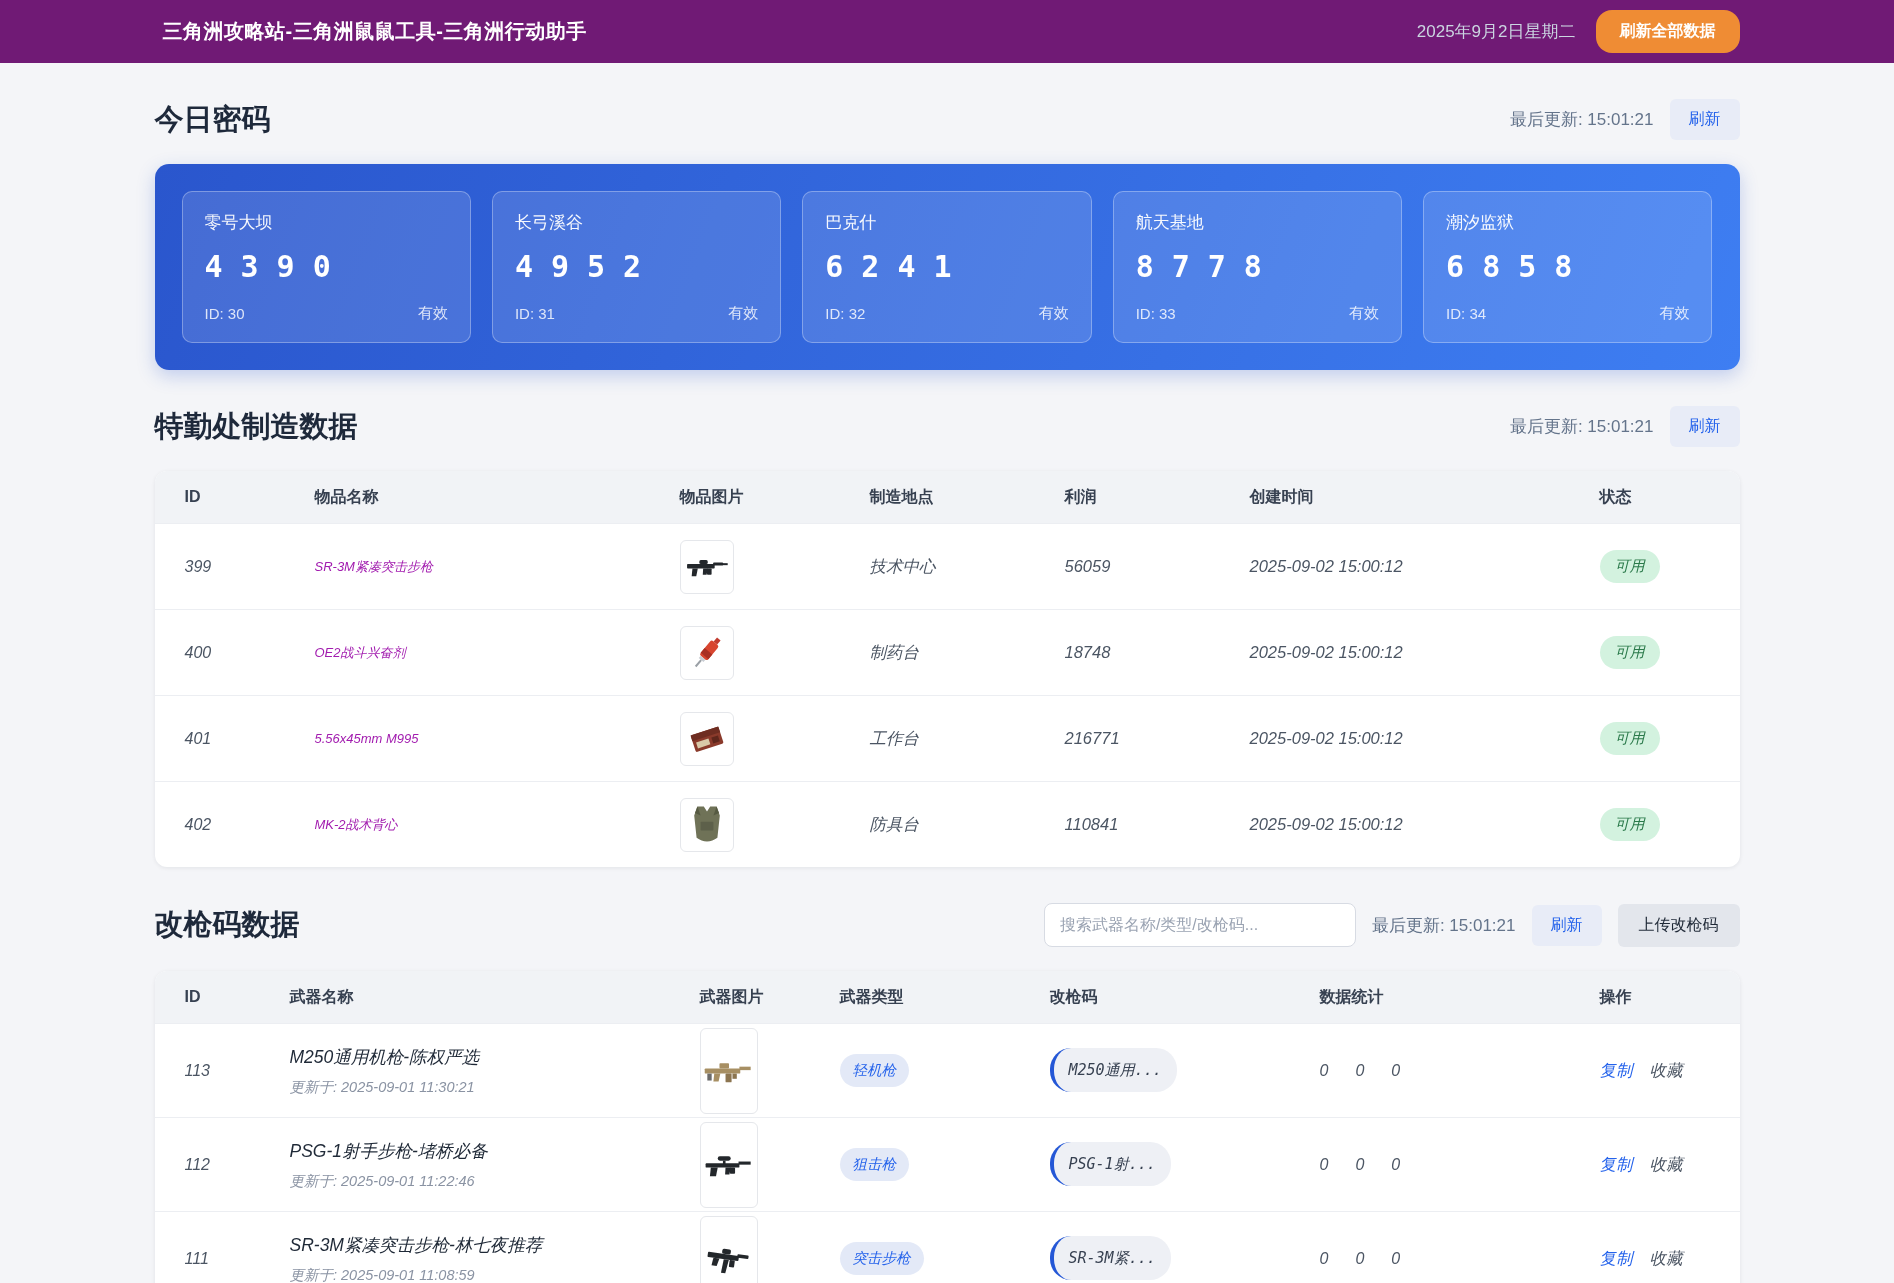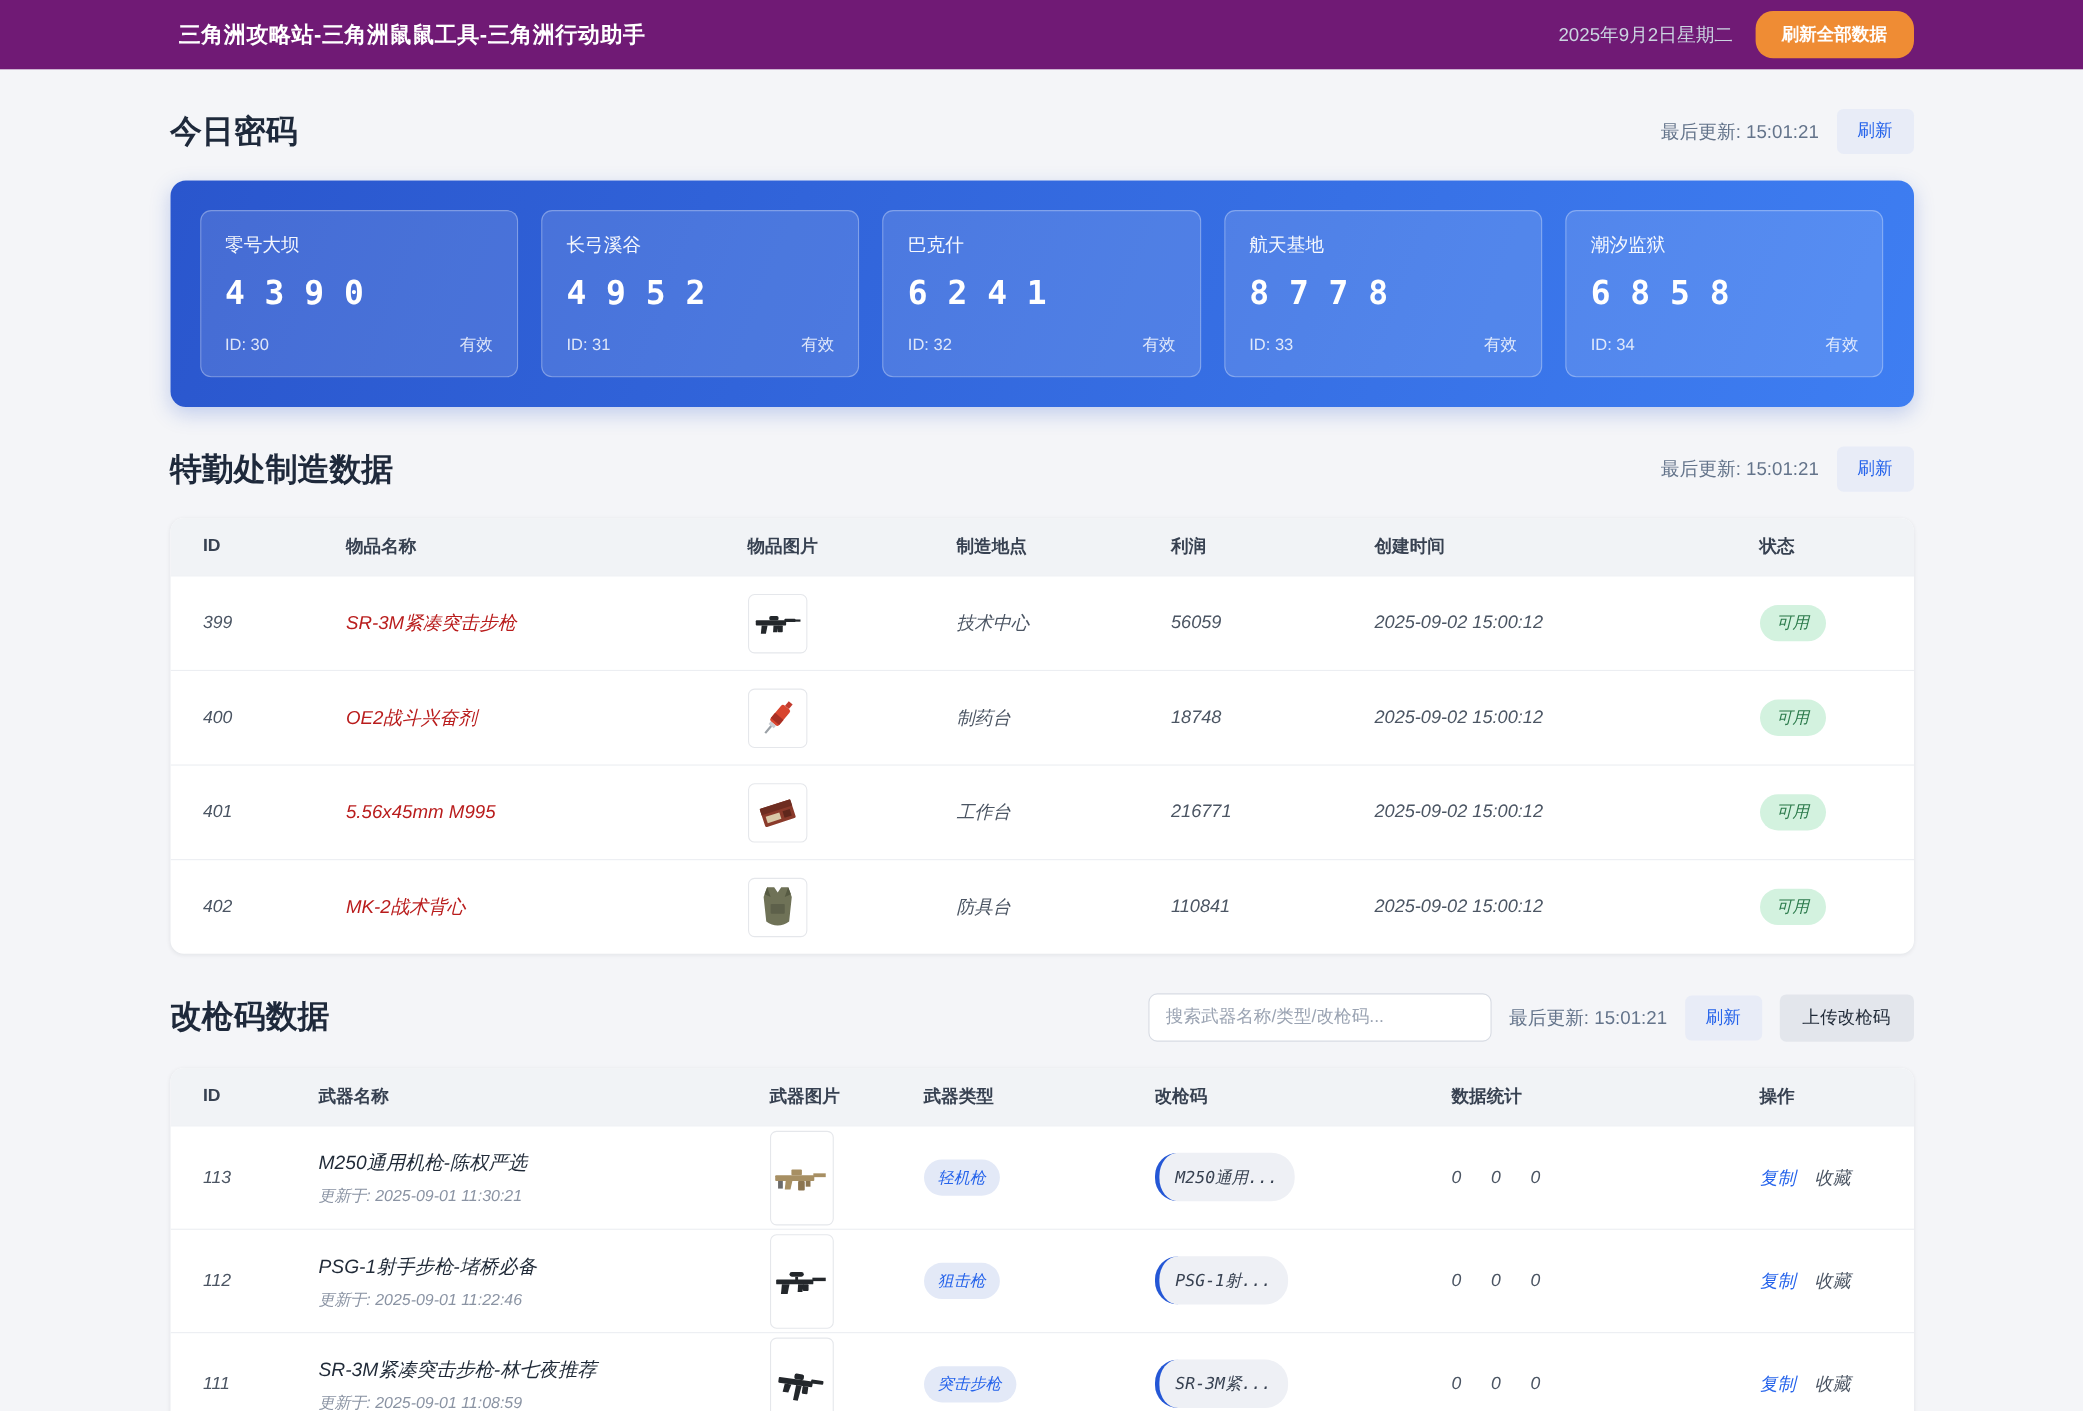--- a/index.html
+++ b/index.html
@@ -35,21 +35,21 @@
   
   .table-card { background:#fff; border-radius:12px; box-shadow:0 1px 4px rgba(15,23,42,.08); overflow:hidden; }
   .t-head { background:#f1f3f6; color:#374151; font-size:16px; font-weight:600; }
   .t1-grid { display:grid; grid-template-columns:130px 365px 190px 195px 185px 350px 1fr; align-items:center; padding-left:30px; }
   .t2-grid { display:grid; grid-template-columns:105px 410px 140px 210px 270px 280px 1fr; align-items:center; padding-left:30px; }
   .t-head.t1-grid, .t-head.t2-grid { height:52px; }
   .t-row { border-top:1px solid #eceef2;font-style:italic; }
   .t1-grid.t-row { height:86px; }
   .t2-grid.t-row { height:94px; }
   .c-id { color:#4b5563; font-size:16px; }
-  .c-name { color:#b91c1c; font-size:17px; }
+  .c-name { color:#a21caf; font-size:13px; }
   .c-plain { color:#4b5563; font-size:16.5px; }
   .img-box { width:54px; height:54px; border:1px solid #e5e7eb; border-radius:6px; background:#fff; display:flex; align-items:center; justify-content:center; }
   .img-box.tall { width:58px; height:86px; }
   .badge-green { background:#d3f2df; color:#2b7a4b; padding:7px 15px; border-radius:999px; font-size:15px; display:inline-block; }
   .w-name { font-size:17.5px; color:#1f2937; margin-bottom:9px; }
   .w-updated { font-size:14.5px; color:#8a93a3; }
   .badge-type { background:#e3e9f7; color:#2563eb; padding:7px 13px; border-radius:999px; font-size:14.5px; display:inline-block; }
   .code-chip { background:#eef0f5; border-left:4px solid #2457d6; padding:13px 15px; font-family:"DejaVu Sans Mono",monospace; font-size:15px; color:#374151; width:205px; white-space:nowrap; overflow:hidden;border-radius:21px; }
   .stats { display:flex; gap:27px; color:#4b5563; font-size:16px; }
   .actions { display:flex; align-items:center; gap:17px; }

